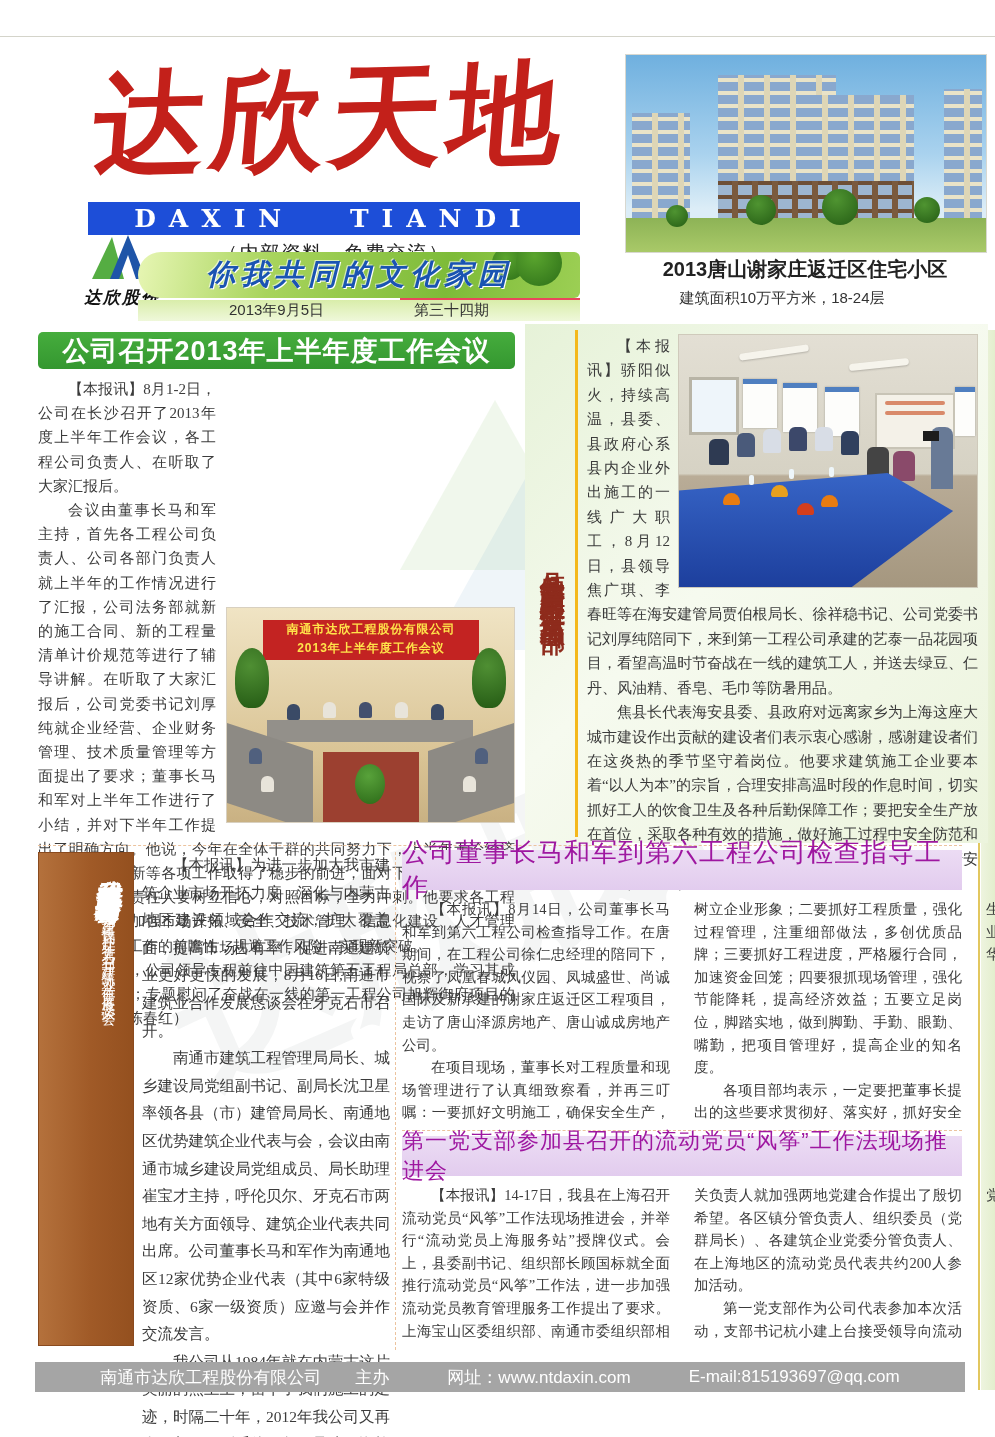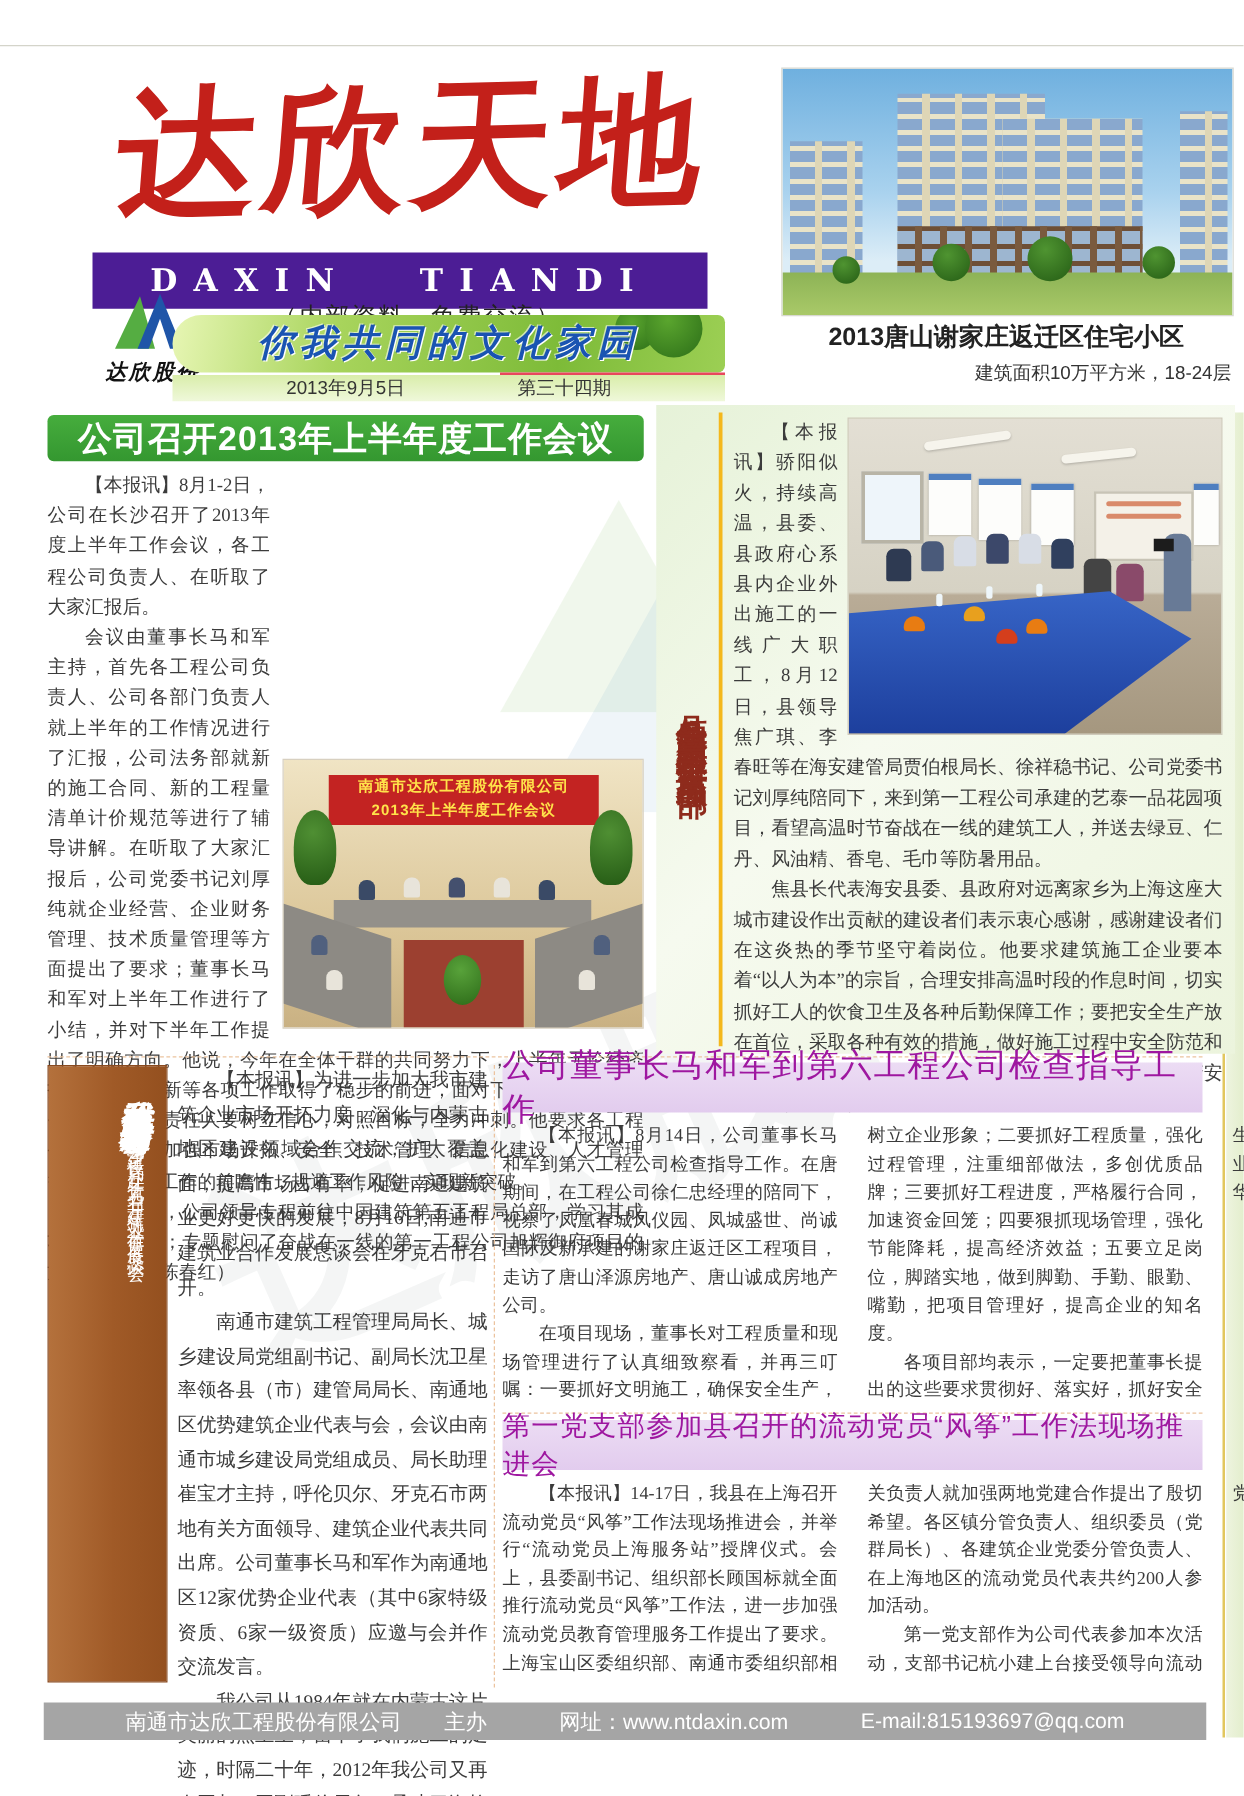--- a/index.html
+++ b/index.html
@@ -15,21 +15,21 @@
   .wm{font-family:"Liberation Sans",sans-serif;font-weight:bold;color:rgba(90,100,110,0.065);
       transform:rotate(-24deg);white-space:nowrap;pointer-events:none;}
   .tri{pointer-events:none;}
   .hdash{border-top:1px dashed #ecc39e;height:0;}
   .vdash{border-left:1px dashed #ecc39e;width:0;}
 
   
   .mast-title{left:58px;top:34px;width:545px;height:168px;display:flex;align-items:center;justify-content:center;
       font-family:"DejaVu Serif",serif;font-weight:900;font-size:112px;color:#c3201a;
       letter-spacing:6px;transform:skewX(-6deg) rotate(-1.5deg);line-height:1;}
-  .mast-en{left:74px;top:202px;width:492px;height:45px;background:#4c1d95;color:#ffffff;
+  .mast-en{left:88px;top:202px;width:492px;height:33px;background:#1d4ed8;color:#ffffff;
       font-family:"DejaVu Serif",serif;font-weight:bold;font-size:25px;letter-spacing:13px;word-spacing:34px;
       display:flex;align-items:center;justify-content:center;}
   .mast-sub{left:88px;top:240px;width:492px;text-align:center;font-size:19px;color:#222;
       font-family:Liberation Serif, serif;letter-spacing:2px;}
   .logo-box{left:86px;top:226px;width:64px;height:60px;}
   .logo-text{left:62px;top:286px;width:120px;text-align:center;font-weight:bold;font-style:italic;
       font-size:17px;color:#111;letter-spacing:2px;}
   .slogan{left:138px;top:252px;width:442px;height:46px;border-radius:24px 6px 6px 24px;
       background:linear-gradient(100deg,#e7f6b4 0%,#a8d45c 30%,#7dbb38 70%,#9ccf54 100%);
       display:flex;align-items:center;justify-content:center;overflow:hidden;}
@@ -50,21 +50,21 @@
   .tp .ground{position:absolute;left:0;bottom:0;width:100%;height:34px;background:linear-gradient(to bottom,#8db356,#a9c968);}
   .bld{position:absolute;background-image:
        repeating-linear-gradient(90deg,transparent 0 20px,#ded6b6 20px 26px),
        repeating-linear-gradient(0deg,#89a8ce 0 9px,#e9e3c8 9px 13px);}
   .bld-base{position:absolute;background-image:
        repeating-linear-gradient(90deg,transparent 0 14px,#7a5a3e 14px 20px),
        repeating-linear-gradient(0deg,#9db6d0 0 10px,#6e4f36 10px 14px);}
   .tree{position:absolute;border-radius:50%;background:radial-gradient(circle at 40% 30%,#4f9431,#245c14);}
   .tp-cap{left:625px;top:256px;width:360px;text-align:center;font-family:"Liberation Sans",sans-serif;
       font-weight:bold;font-size:20px;color:#222;}
-  .tp-sub{left:625px;top:289px;width:360px;text-align:right;font-family:"Liberation Sans",sans-serif;
+  .tp-sub{left:602px;top:289px;width:360px;text-align:center;font-family:"Liberation Sans",sans-serif;
       font-size:15px;color:#333;}
 
   
   .a1-title{left:38px;top:332px;width:477px;height:37px;background:linear-gradient(to bottom,#46ad3d,#349730);
       border-radius:5px;color:#fff;font-family:"Liberation Sans",sans-serif;font-weight:bold;font-size:27px;
       display:flex;align-items:center;justify-content:center;letter-spacing:1px;}
   .a1-body{left:38px;top:377px;width:477px;height:462px;font-size:15px;line-height:24.2px;text-align:justify;}
   .a1-body p{margin:0;text-indent:2em;}
   .a1-photo{float:right;width:287px;height:214px;margin-top:230px;margin-left:10px;position:relative;overflow:hidden;
       border:1px solid #d8d0c0;background:linear-gradient(to bottom,#f0e4c4,#d9c394 70%,#c9b183);}

